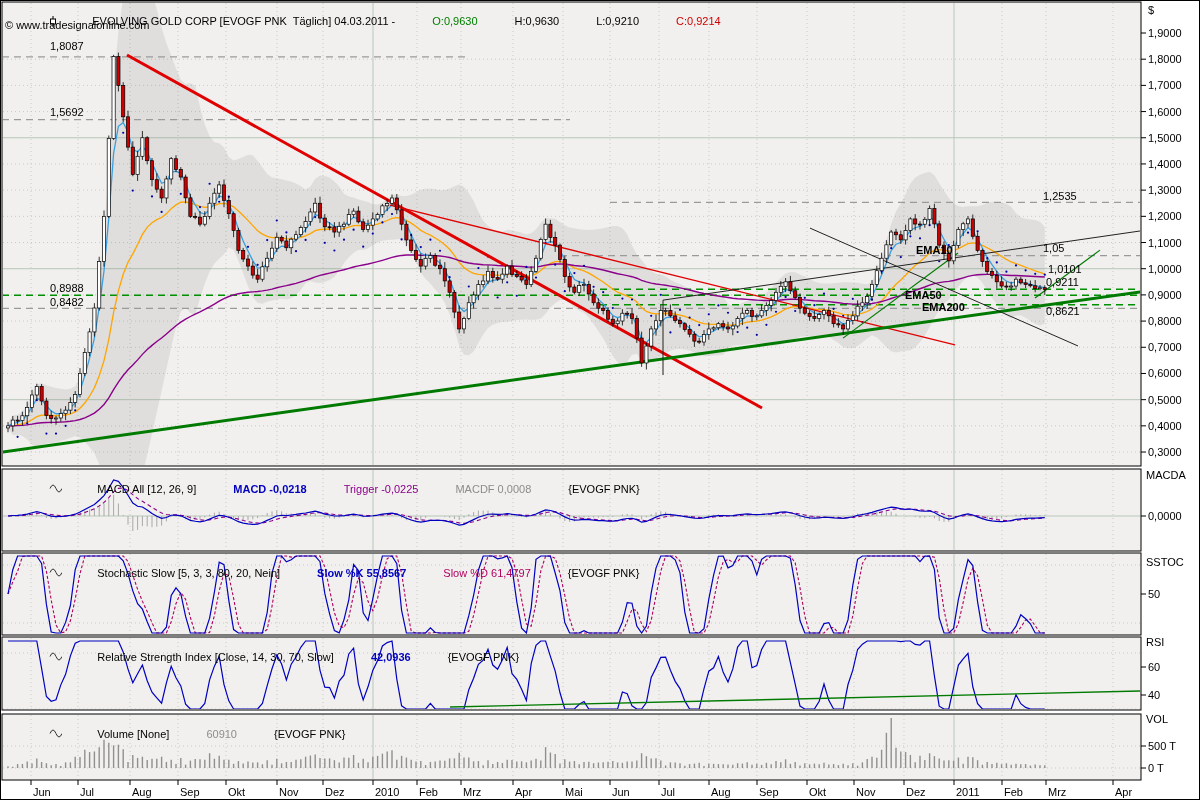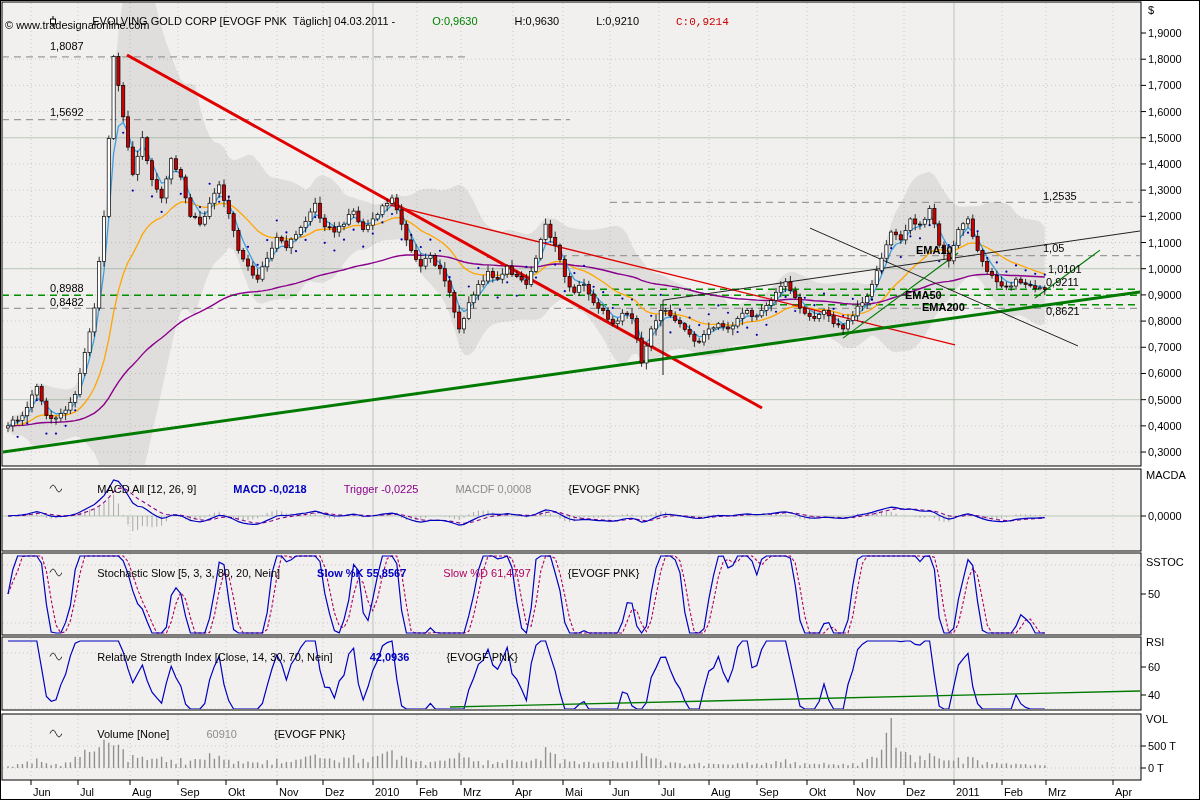--- a/index.html
+++ b/index.html
@@ -1,21 +1,21 @@
 <!DOCTYPE html>
 <html><head>
 <meta charset="utf-8">
 <style>
   html,body{margin:0;padding:0;background:#fff;font-family:"Liberation Sans",sans-serif;}
   #stage{position:relative;width:1200px;height:800px;background:#ffffff;overflow:hidden;}
   #chart{position:absolute;left:0;top:0;}
   .hdr{position:absolute;font-size:11px;color:#000;white-space:pre;z-index:5;line-height:12px;}
   .hdr span{margin-right:5px;margin-left:32px;}
   .hdr .icon{margin-right:3px;}
-  .c-green{color:#008000;} .c-red{color:#cc0000;font-family:Liberation Mono, monospace;} .c-blue{color:#0000c0;font-weight:bold;}
+  .c-green{color:#008000;} .c-red{color:#cc0000;} .c-blue{color:#0000c0;font-weight:bold;}
   .c-purple{color:#8b008b;} .c-gray{color:#8c8c8c;} .c-magenta{color:#b00060;text-align:right;}
   svg text{font-family:"Liberation Sans",sans-serif;font-size:11px;fill:#000;}
 </style>
 </head>
 <body>
 
 <div id="stage">
   <svg id="chart" width="1200" height="800">
       <rect x="0.5" y="0.5" width="1199" height="799" fill="none" stroke="#000"></rect>
       <rect x="2" y="2" width="1139" height="464" fill="#f1f0ee" stroke="#000"></rect>
@@ -1319,21 +1319,21 @@
 
   <div class="hdr" id="hdr-stoch" style="left:5px;top:555px;">
     <span class="icon"><svg width="13" height="9">
           <path d="M1 4.5 q3 -7 6 0 q3 7 6 0" fill="none" stroke="#333"></path>
         </svg></span><span>Stochastic Slow [5, 3, 3, 80, 20, Nein]</span><span class="c-blue">Slow %K 55,8567</span><span class="c-magenta">Slow %D 61,4797</span><span>{EVOGF PNK}</span>
   </div>
 
   <div class="hdr" id="hdr-rsi" style="left:5px;top:639px;">
     <span class="icon"><svg width="13" height="9">
           <path d="M1 4.5 q3 -7 6 0 q3 7 6 0" fill="none" stroke="#333"></path>
-        </svg></span><span>Relative Strength Index [Close, 14, 30, 70, Nein]</span><span class="c-blue">42,0936</span><span>{EVOGF PNK}</span>
+        </svg></span><span>Relative Strength Index [Close, 14, 30, 70, Slow]</span><span class="c-blue">42,0936</span><span>{EVOGF PNK}</span>
   </div>
 
   <div class="hdr" id="hdr-vol" style="left:5px;top:716px;">
     <span class="icon"><svg width="13" height="9">
           <path d="M1 4.5 q3 -7 6 0 q3 7 6 0" fill="none" stroke="#333"></path>
         </svg></span><span>Volume [None]</span><span class="c-gray">60910</span><span>{EVOGF PNK}</span>
   </div>
 </div>
 
 </body></html>

